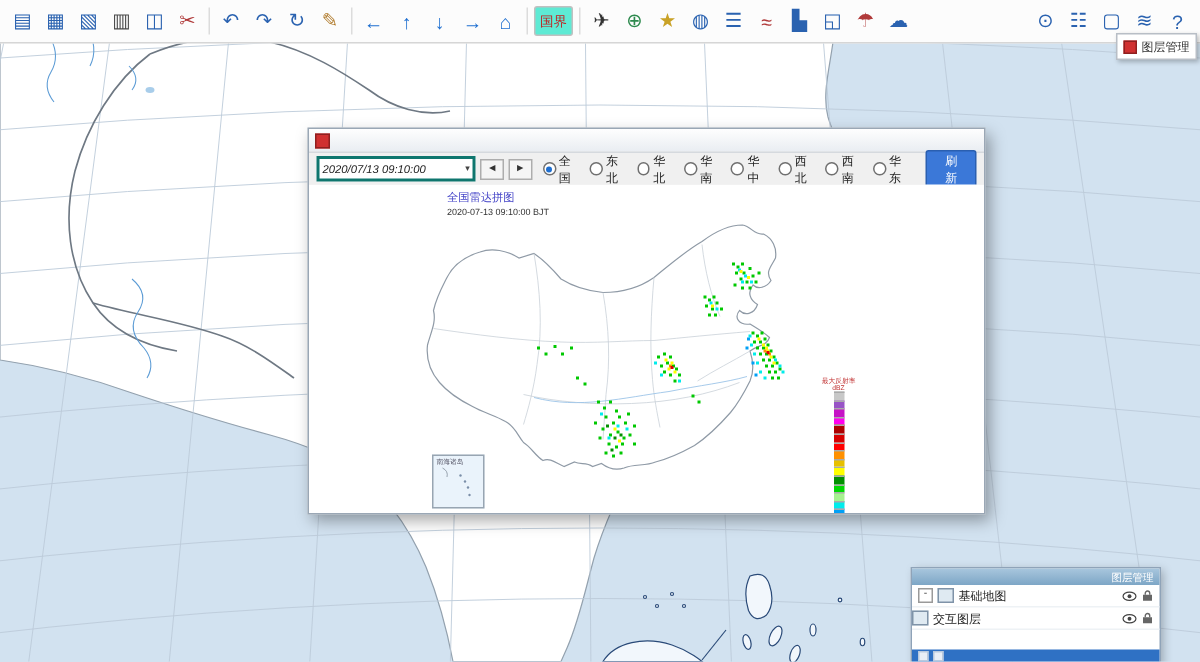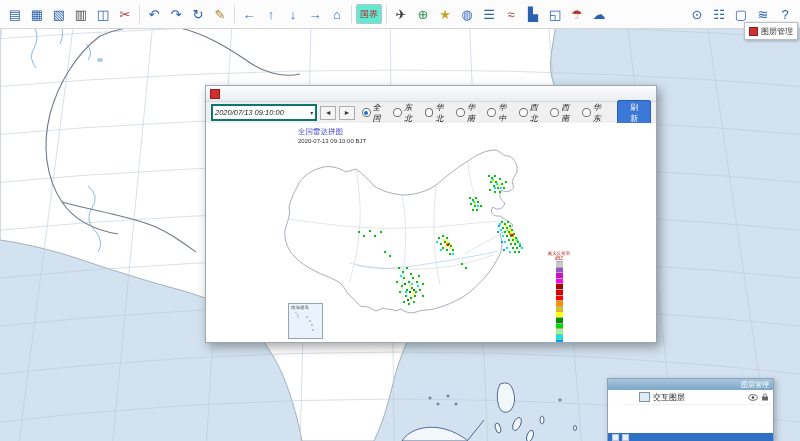--- a/index.html
+++ b/index.html
@@ -32,21 +32,21 @@
             display:flex;align-items:center;padding:0 4px;}
   .app-icon{width:8px;height:8px;background:#d03030;border:1px solid #8f1f1f;}
   .dlg-toolbar{height:21px;display:flex;align-items:center;padding:0 5px;gap:3px;background:#f0f0f0;
                border-bottom:1px solid #d8d8d8;font-size:8px;color:#222;}
   .datebox{width:100px;height:13px;background:#fff;border:2px solid #0f766e;display:flex;align-items:center;
            justify-content:space-between;padding:0 2px;font-size:7.5px;font-style:italic;}
   .datebox .dd{font-size:6px;color:#444;}
   .nav-btn{width:16px;height:14px;font-size:7px;background:#f5f5f5;border:1px solid #adadad;
            display:inline-flex;align-items:center;justify-content:center;padding:0;color:#333;}
   #regions{display:flex;align-items:center;gap:5px;margin-left:4px;}
-  .radio{display:inline-flex;align-items:center;gap:2px;font-size:8px;font-style:italic;}
+  .radio{display:inline-flex;align-items:center;gap:2px;font-size:8px;}
   .radio .dot{width:7px;height:7px;border:1px solid #707070;border-radius:50%;background:#fff;position:relative;}
   .radio.sel .dot::after{content:"";position:absolute;left:1.5px;top:1.5px;right:1.5px;bottom:1.5px;
                          background:#1f6fd0;border-radius:50%;}
   .refresh-btn{margin-left:6px;background:#3b78d8;color:#fff;border:1px solid #2a5fb0;font-size:8px;
                padding:1px 8px;border-radius:2px;}
   .map-area{position:absolute;left:0;right:0;top:37px;bottom:0;background:#fff;overflow:hidden;}
 
   
   .legend{position:absolute;left:340px;top:128px;width:26px;text-align:center;}
   .legend .lg-t{font-size:4.5px;color:#c03030;line-height:5px;}
@@ -56,21 +56,21 @@
   .inset{position:absolute;left:82px;top:180px;width:33px;height:34px;background:#eaf3fb;
          border:1px solid #98a5b2;font-size:4.5px;color:#556;}
   .inset span{position:absolute;left:2px;top:1px;}
 
   
   .layers{position:absolute;left:607px;top:378px;width:165px;height:63px;background:#fff;
           border:1px solid #8fa3b8;font-size:8px;color:#222;z-index:5;box-shadow:2px 2px 6px rgba(0,0,0,.25);}
   .layers-header{height:11px;background:linear-gradient(#a8c6dd,#7da6c6);color:#fff;font-size:7px;
                  display:flex;align-items:center;justify-content:flex-end;padding:0 4px;}
   .layer-row{height:14px;display:flex;align-items:center;gap:3px;padding:0 4px;border-bottom:1px solid #eef2f5;}
-  .layer-row.child{padding-left:16px;margin-left:15px;}
+  .layer-row.child{padding-left:0;}
   .expander{width:8px;height:8px;border:1px solid #9a9a9a;font-size:7px;line-height:6px;text-align:center;
             background:#fff;color:#444;}
   .layer-ico{width:9px;height:8px;border:1px solid #7f93a8;background:#dfeaf2;}
   .row-label{flex:1;}
   .row-icons{display:flex;align-items:center;gap:3px;}
   .selected-strip{position:absolute;left:0;right:0;bottom:0;height:9px;background:#2f71c4;
                   display:flex;align-items:center;gap:3px;padding:0 4px;}
   .sel-sq{width:5px;height:5px;background:#e8eef6;border:1px solid #b9c9dd;}
 </style>
 </head>
@@ -316,20 +316,35 @@
         <path d="M6,8 q4,2 3,6" stroke="#8f9aa6" fill="none" stroke-width="0.6"></path>
       </svg>
     </div>
   </div>
 </div>
 
 <div class="layers">
   <div class="layers-header">
     <span>图层管理</span>
   </div>
+  <div class="layer-row">
+    <span class="expander">-</span>
+    <span class="layer-ico"></span>
+    <span class="row-label">基础地图</span>
+    <span class="row-icons">
+      <svg width="10" height="7">
+        <ellipse cx="5" cy="3.5" rx="4.3" ry="2.8" fill="none" stroke="#444" stroke-width="0.8"></ellipse>
+        <circle cx="5" cy="3.5" r="1.3" fill="#444"></circle>
+        </svg>
+      <svg width="8" height="8">
+        <rect x="1" y="3.5" width="6" height="4" fill="#666"></rect>
+        <path d="M2.5,3.5 v-1 a1.5,1.5 0 0 1 3,0 v1" fill="none" stroke="#666" stroke-width="0.9"></path>
+        </svg>
+    </span>
+  </div>
   <div class="layer-row child">
     <span class="layer-ico"></span>
     <span class="row-label">交互图层</span>
     <span class="row-icons">
       <svg width="10" height="7">
         <ellipse cx="5" cy="3.5" rx="4.3" ry="2.8" fill="none" stroke="#444" stroke-width="0.8"></ellipse>
         <circle cx="5" cy="3.5" r="1.3" fill="#444"></circle>
         </svg>
       <svg width="8" height="8">
         <rect x="1" y="3.5" width="6" height="4" fill="#666"></rect>

